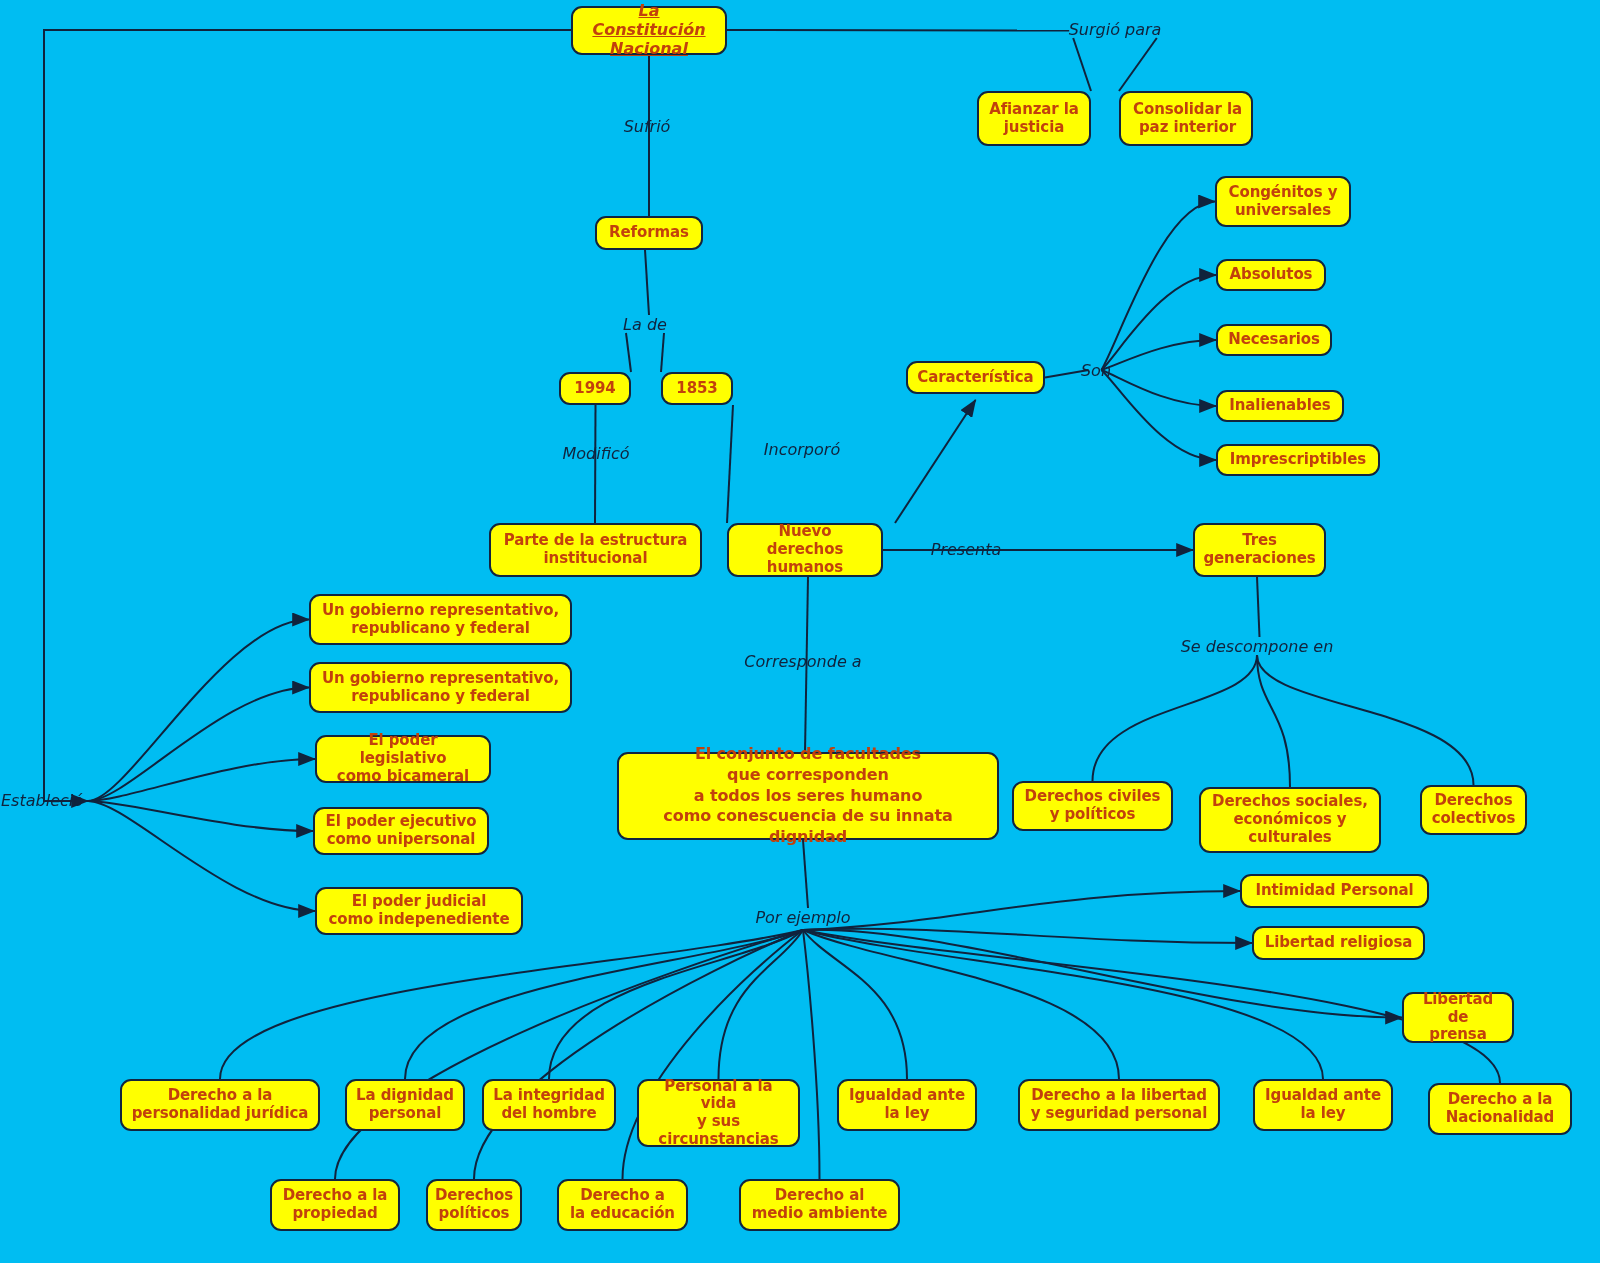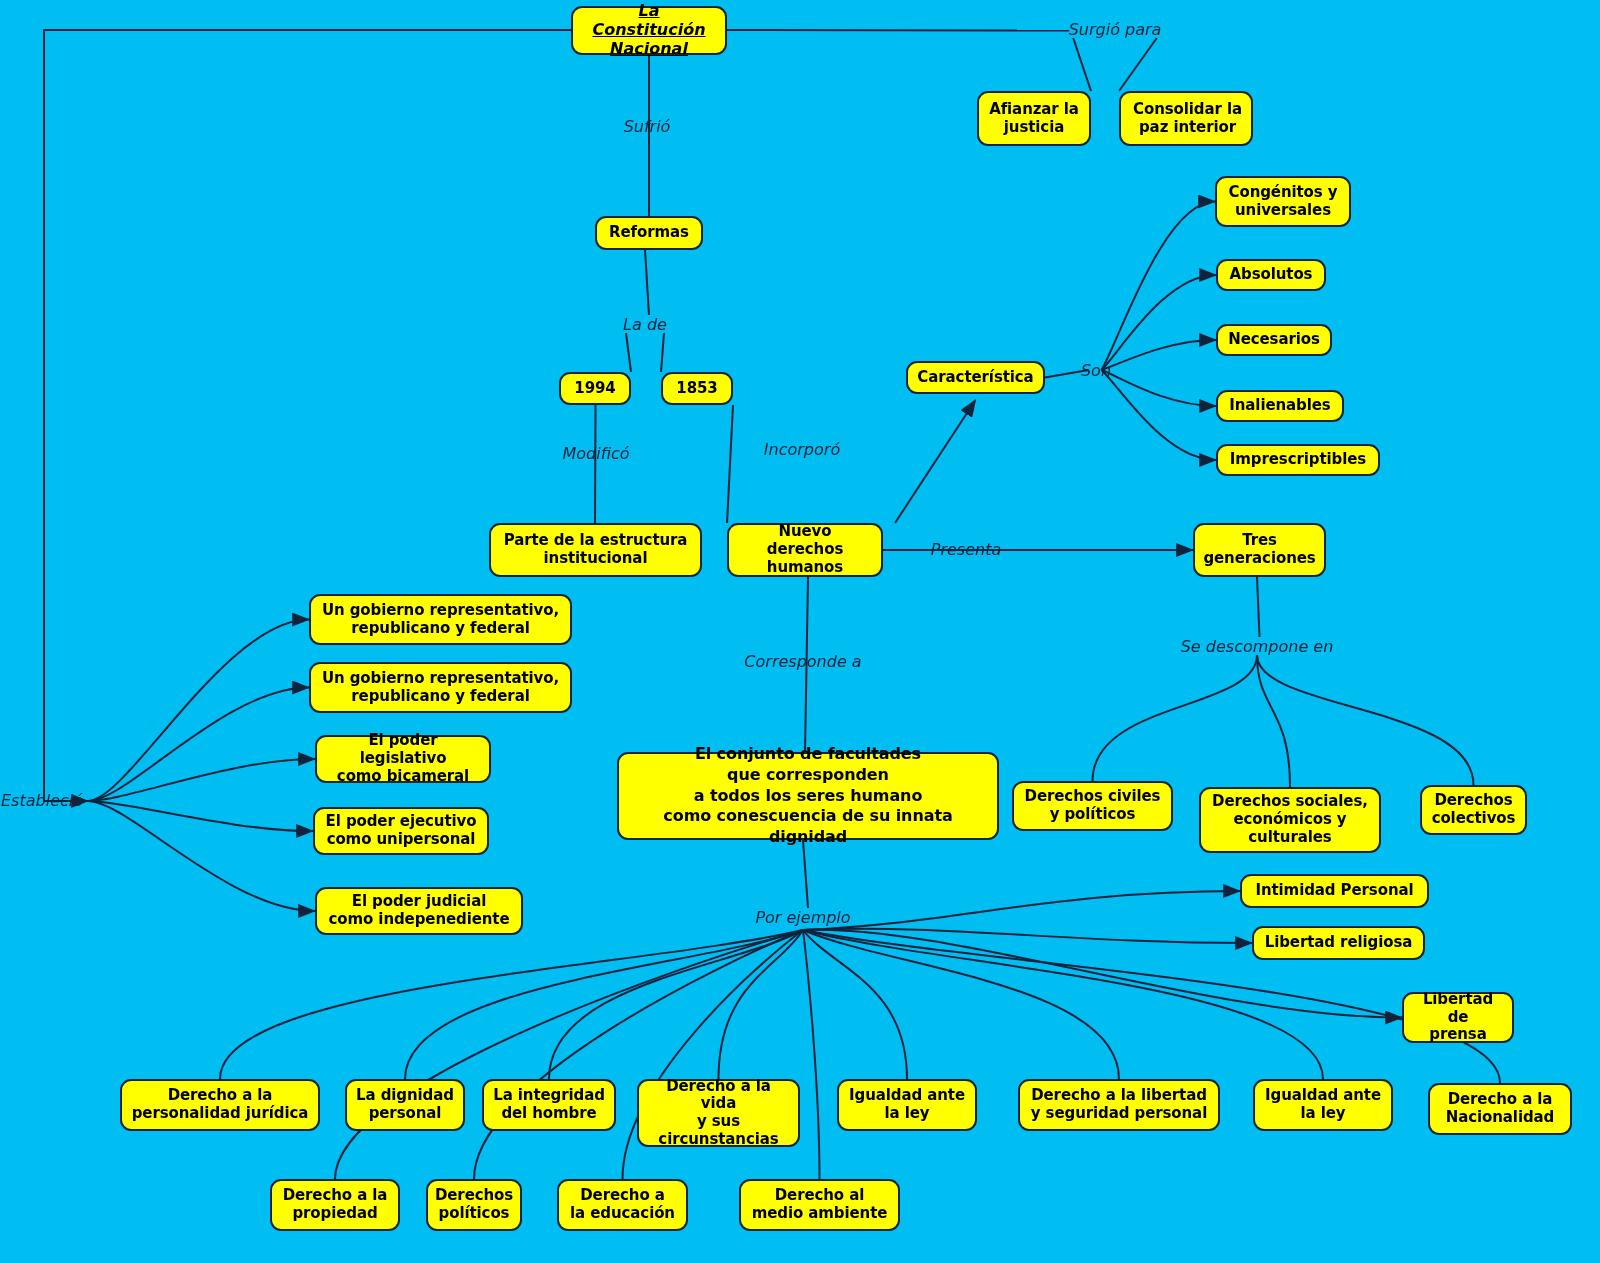--- a/index.html
+++ b/index.html
@@ -19,21 +19,21 @@
     left:0; top:0;
     width:1600px; height:1263px;
     pointer-events:none;
   }
   .node{
     position:absolute;
     box-sizing:border-box;
     background:#ffff00;
     border:2.5px solid #11243f;
     border-radius:11px;
-    color:#000000;
+    color:#c2410c;
     font-weight:bold;
     font-size:15px;
     line-height:1.18;
     display:flex;
     align-items:center;
     justify-content:center;
     text-align:center;
     padding:5px 9px;
     white-space:pre-line;
     letter-spacing:-0.1px;
@@ -164,21 +164,21 @@
       <div class="node" style="left: 1240px; top: 874px; width: 189px; height: 34px;">Intimidad Personal</div>
       <div class="node" style="left: 1252px; top: 926px; width: 173px; height: 34px;">Libertad religiosa</div>
       <div class="node" style="left: 1402px; top: 992px; width: 112px; height: 51px;">Libertad de
 prensa</div>
       <div class="node" style="left: 120px; top: 1079px; width: 200px; height: 52px;">Derecho a la
 personalidad jurídica</div>
       <div class="node" style="left: 345px; top: 1079px; width: 120px; height: 52px;">La dignidad
 personal</div>
       <div class="node" style="left: 482px; top: 1079px; width: 134px; height: 52px;">La integridad
 del hombre</div>
-      <div class="node" style="left: 637px; top: 1079px; width: 163px; height: 68px;">Derecho a la vida
+      <div class="node" style="left: 637px; top: 1079px; width: 163px; height: 68px;">Personal a la vida
 y sus
 circunstancias</div>
       <div class="node" style="left: 837px; top: 1079px; width: 140px; height: 52px;">Igualdad ante
 la ley</div>
       <div class="node" style="left: 1018px; top: 1079px; width: 202px; height: 52px;">Derecho a la libertad
 y seguridad personal</div>
       <div class="node" style="left: 1253px; top: 1079px; width: 140px; height: 52px;">Igualdad ante
 la ley</div>
       <div class="node" style="left: 1428px; top: 1083px; width: 144px; height: 52px;">Derecho a la
 Nacionalidad</div>

